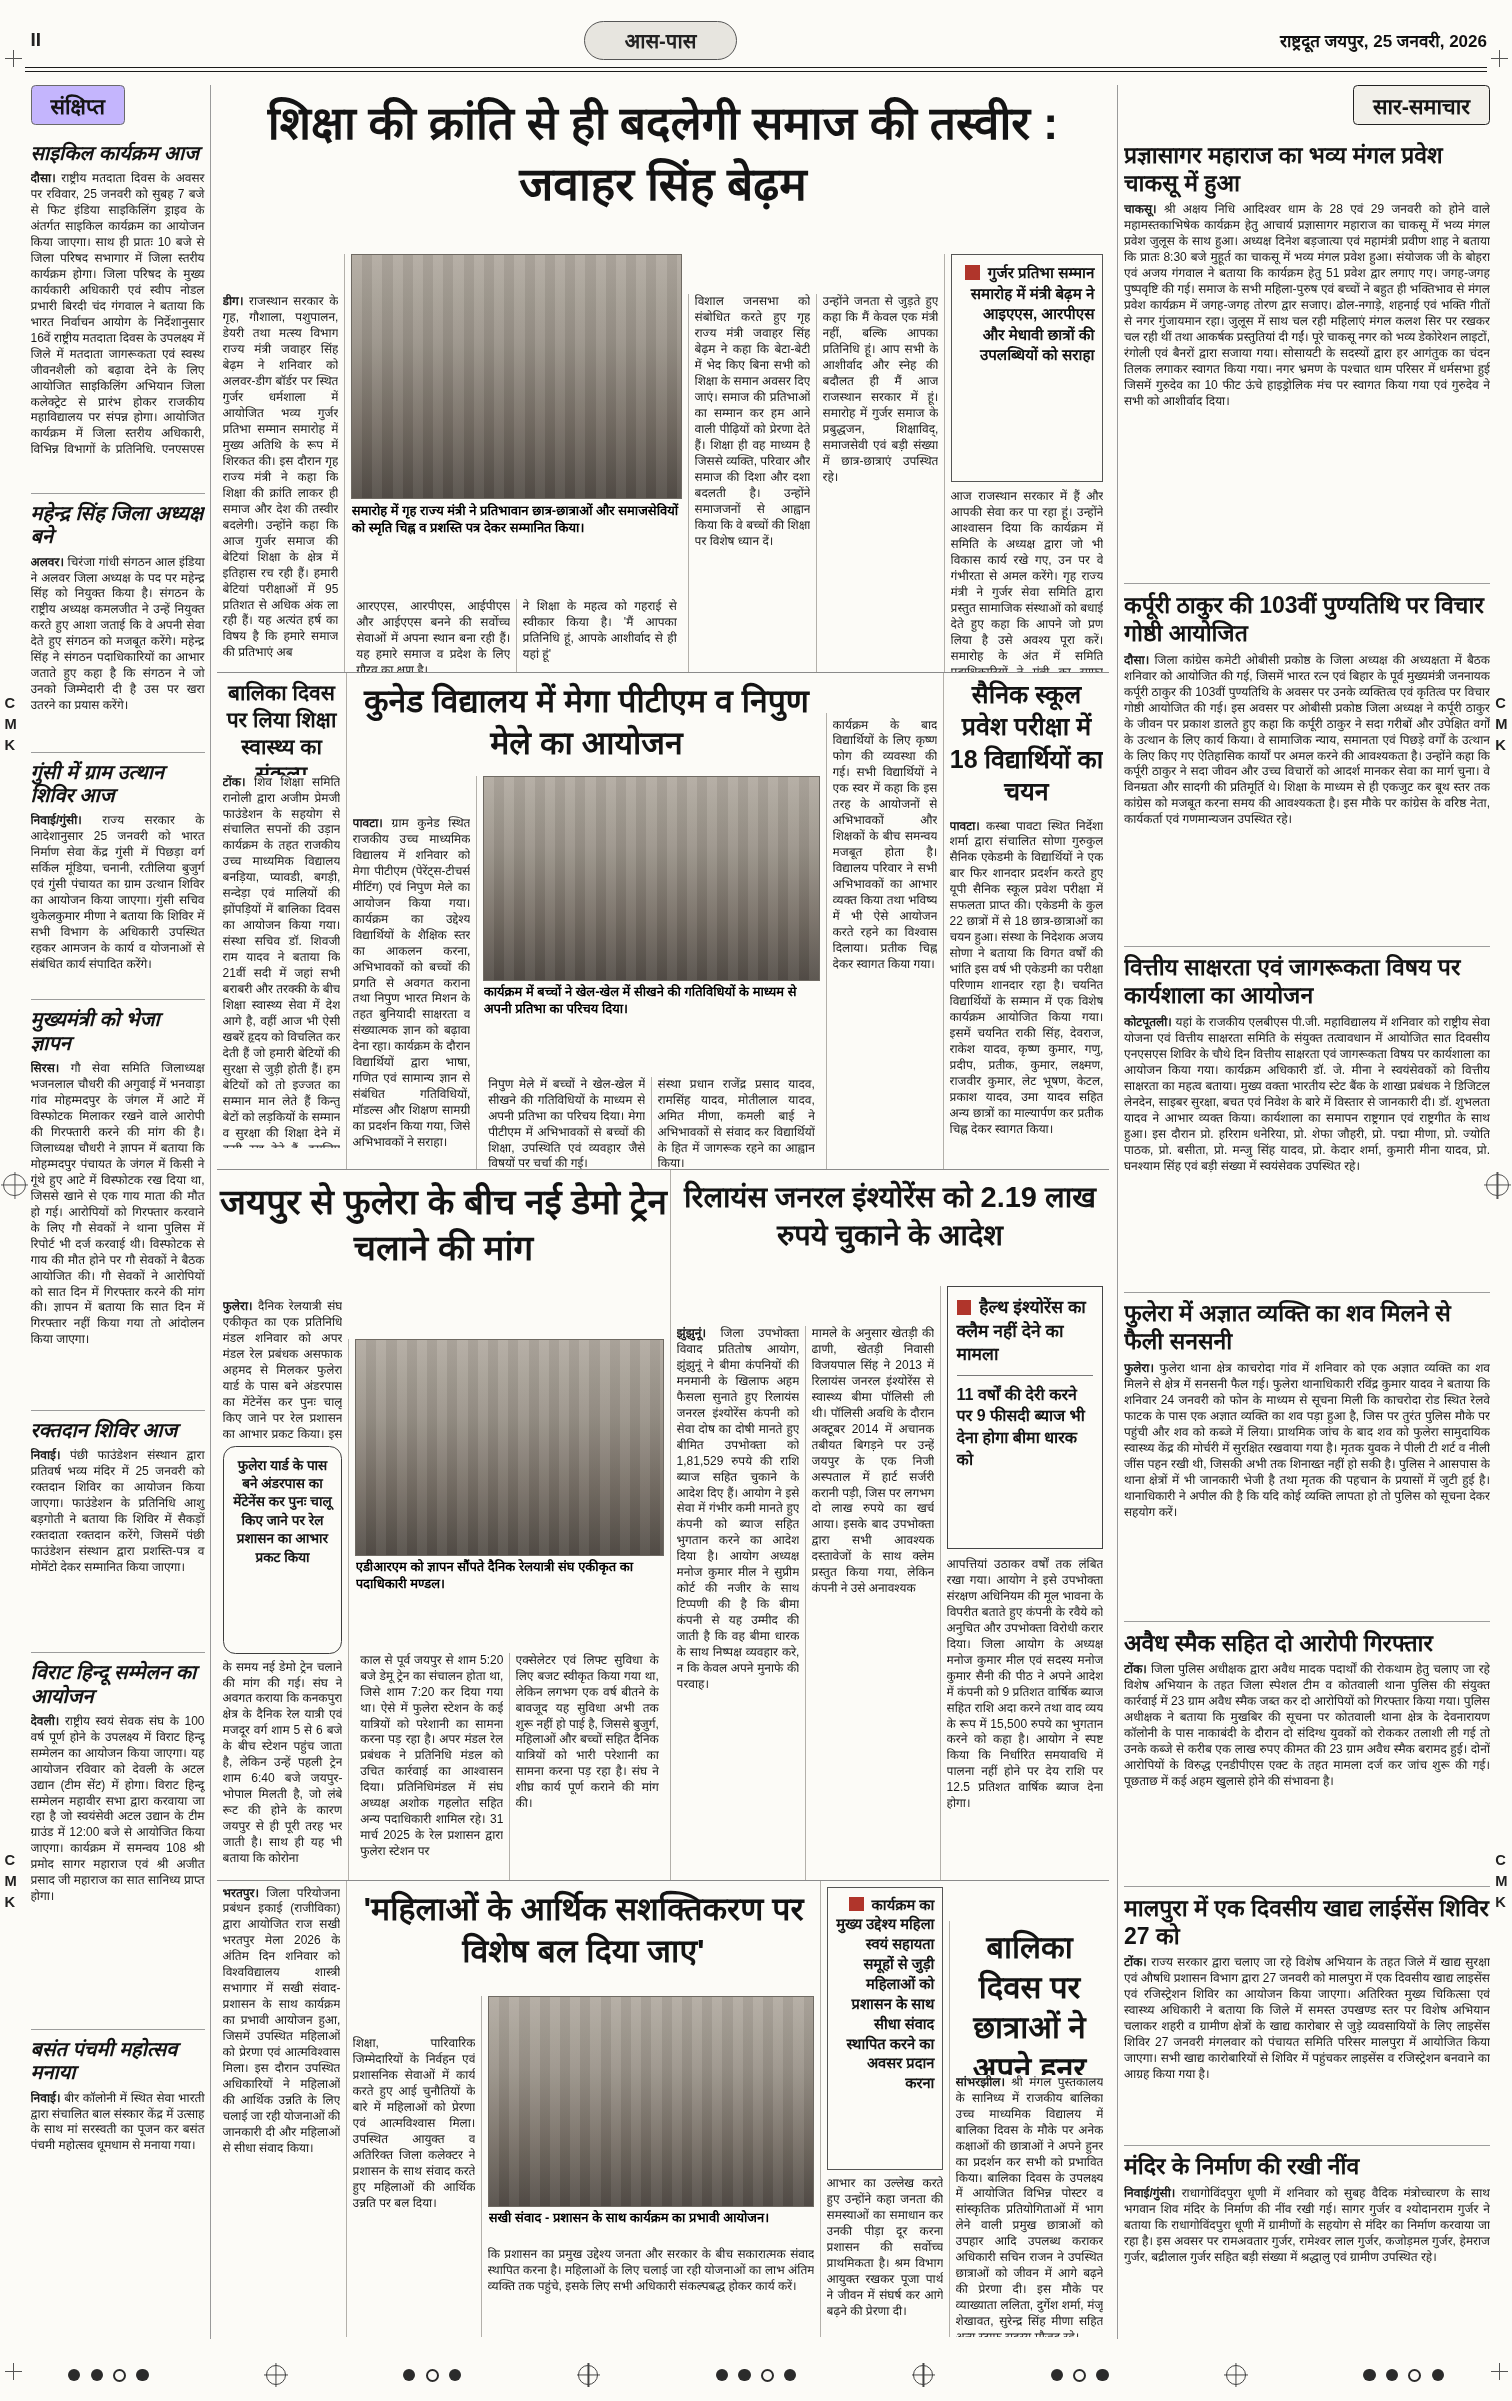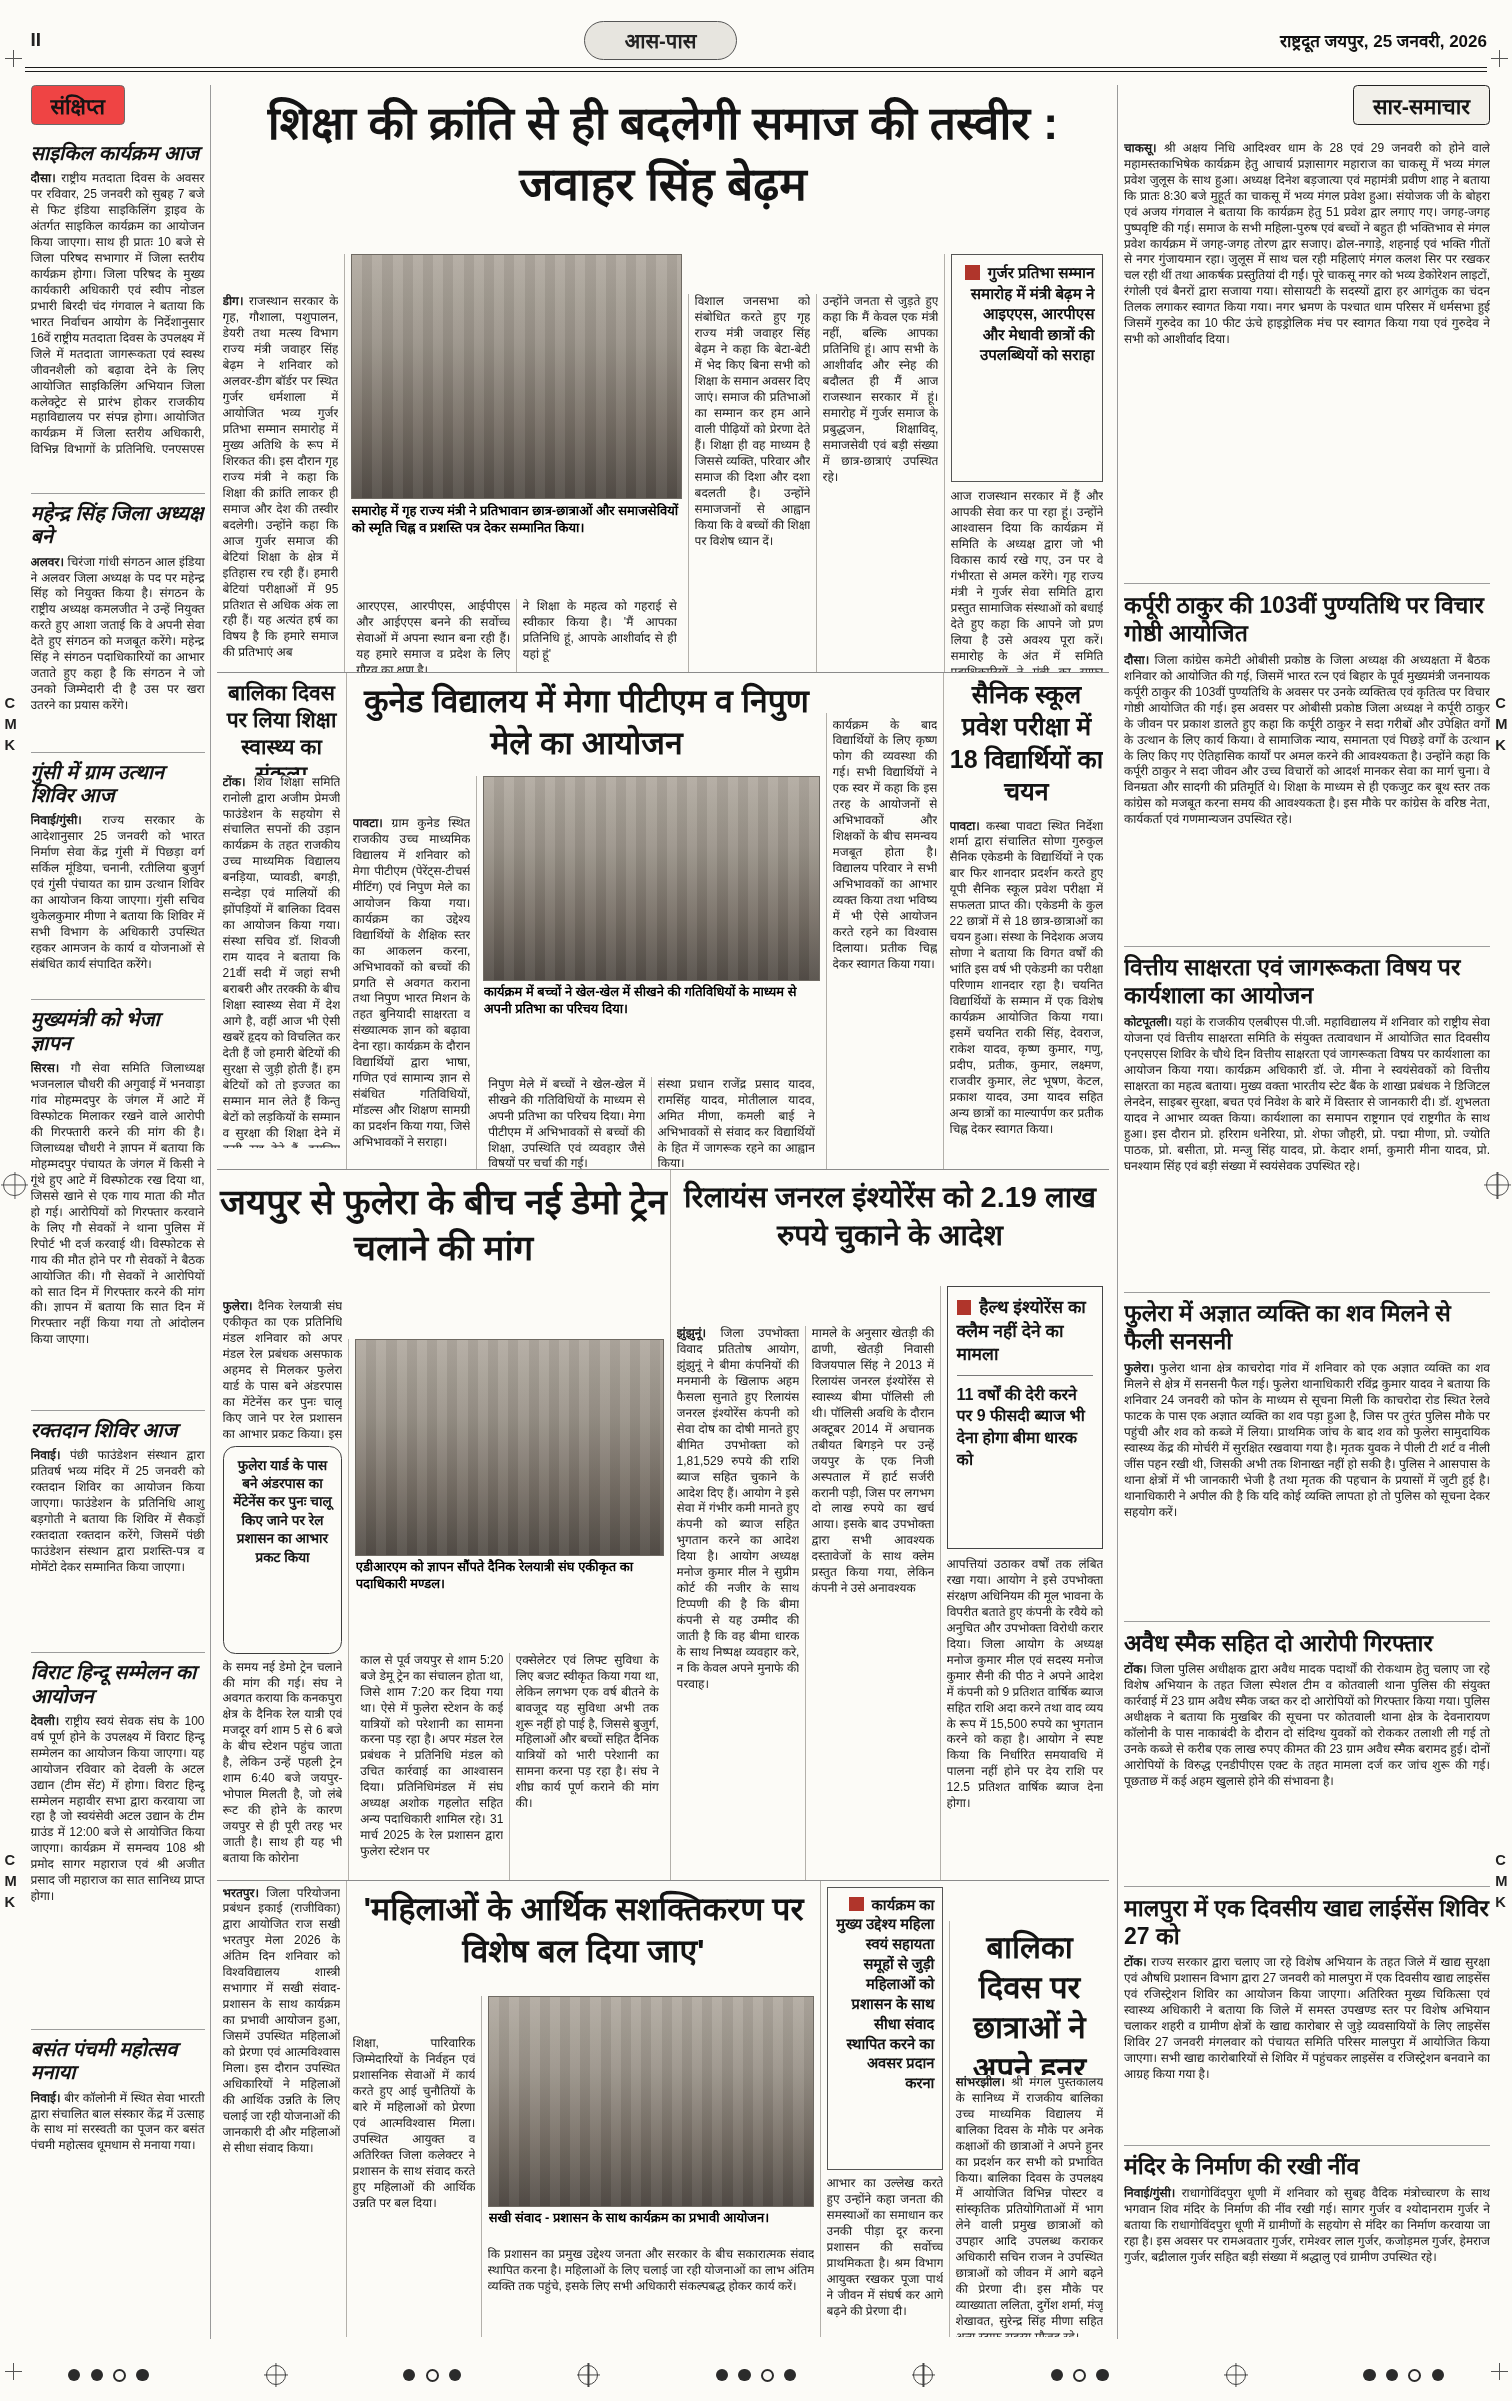--- a/index.html
+++ b/index.html
@@ -19,21 +19,21 @@
   .caption{font-weight:bold;font-size:13px;line-height:1.3;margin:3.4px 1.1px 2.3px 1.1px;color:#000;overflow:hidden;}
   .photo{border:0.6px solid #6f6a63;background:
       linear-gradient(180deg,#b3aca2 0%,#9b948a 35%,#776f66 70%,#554f49 100%);
       position:relative;overflow:hidden;}
   .photo::after{content:"";position:absolute;inset:0;
       background:repeating-linear-gradient(90deg,rgba(255,255,255,.05) 0 10.2px,rgba(0,0,0,.06) 10.2px 20.3px);}
   .sq{display:inline-block;width:14.7px;height:14.7px;background:#b0352b;margin-right:8px;vertical-align:-1.7px;}
   
   .brief-col{position:absolute;left:30.5px;top:85px;width:174px;height:2253px;display:flex;flex-direction:column;overflow:hidden;}
   .col-label{display:flex;justify-content:flex-start;margin:0 0 9px 0;}
-  .col-label .pill{background:#ef4444;border:1.1px solid #6a6a6a;border-radius:4.5px;padding:4.5px 19px;font-size:21.5px;font-weight:bold;}
+  .col-label .pill{background:#c4b5fd;border:1.1px solid #6a6a6a;border-radius:4.5px;padding:4.5px 19px;font-size:21.5px;font-weight:bold;}
   .brief-item{border-top:0.6px solid #9c9c9c;padding-top:8px;margin-top:6.8px;overflow:hidden;}
   .brief-item:first-of-type{border-top:none;margin-top:0;}
   .brief-title{font-size:20px;font-weight:bold;line-height:1.18;margin:0 0 5.6px 0;font-style:italic;}
   
   .saar-col{position:absolute;left:1124px;top:85px;width:366px;height:2253px;display:flex;flex-direction:column;overflow:hidden;}
   .saar-col .col-label{justify-content:flex-end;}
   .saar-col .pill{background:#f2f0ea;border:1.7px solid #222;}
   .saar-item{border-top:0.6px solid #9c9c9c;padding-top:6.8px;margin-top:5.6px;overflow:hidden;}
   .saar-item:first-of-type{border-top:none;margin-top:0;}
   .saar-title{font-size:23px;font-weight:bold;line-height:1.22;margin:0 0 5.6px 0;}
@@ -296,20 +296,21 @@
       </div>
     </section>
   </main>
 
   <aside class="saar-col">
     <div class="col-label">
       <span class="pill">सार-समाचार</span>
     </div>
 
     <article class="saar-item" style="height:452px">
+      <h3 class="saar-title">प्रज्ञासागर महाराज का भव्य मंगल प्रवेश चाकसू में हुआ</h3>
       <p class="bt" style="height:378px"><b class="dl">चाकसू।</b> <span>श्री अक्षय निधि आदिश्वर धाम के 28 एवं 29 जनवरी को होने वाले महामस्तकाभिषेक कार्यक्रम हेतु आचार्य प्रज्ञासागर महाराज का चाकसू में भव्य मंगल प्रवेश जुलूस के साथ हुआ। अध्यक्ष दिनेश बड़जात्या एवं महामंत्री प्रवीण शाह ने बताया कि प्रातः 8:30 बजे मुहूर्त का चाकसू में भव्य मंगल प्रवेश हुआ। संयोजक जी के बोहरा एवं अजय गंगवाल ने बताया कि कार्यक्रम हेतु 51 प्रवेश द्वार लगाए गए। जगह-जगह पुष्पवृष्टि की गई। समाज के सभी महिला-पुरुष एवं बच्चों ने बहुत ही भक्तिभाव से मंगल प्रवेश कार्यक्रम में जगह-जगह तोरण द्वार सजाए। ढोल-नगाड़े, शहनाई एवं भक्ति गीतों से नगर गुंजायमान रहा। जुलूस में साथ चल रही महिलाएं मंगल कलश सिर पर रखकर चल रही थीं तथा आकर्षक प्रस्तुतियां दी गईं। पूरे चाकसू नगर को भव्य डेकोरेशन लाइटों, रंगोली एवं बैनरों द्वारा सजाया गया। सोसायटी के सदस्यों द्वारा हर आगंतुक का चंदन तिलक लगाकर स्वागत किया गया। नगर भ्रमण के पश्चात धाम परिसर में धर्मसभा हुई जिसमें गुरुदेव का 10 फीट ऊंचे हाइड्रोलिक मंच पर स्वागत किया गया एवं गुरुदेव ने सभी को आशीर्वाद दिया।</span></p>
     </article>
     <article class="saar-item" style="height:361px">
       <h3 class="saar-title">कर्पूरी ठाकुर की 103वीं पुण्यतिथि पर विचार गोष्ठी आयोजित</h3>
       <p class="bt" style="height:288px"><b class="dl">दौसा।</b> <span>जिला कांग्रेस कमेटी ओबीसी प्रकोष्ठ के जिला अध्यक्ष की अध्यक्षता में बैठक शनिवार को आयोजित की गई, जिसमें भारत रत्न एवं बिहार के पूर्व मुख्यमंत्री जननायक कर्पूरी ठाकुर की 103वीं पुण्यतिथि के अवसर पर उनके व्यक्तित्व एवं कृतित्व पर विचार गोष्ठी आयोजित की गई। इस अवसर पर ओबीसी प्रकोष्ठ जिला अध्यक्ष ने कर्पूरी ठाकुर के जीवन पर प्रकाश डालते हुए कहा कि कर्पूरी ठाकुर ने सदा गरीबों और उपेक्षित वर्गों के उत्थान के लिए कार्य किया। वे सामाजिक न्याय, समानता एवं पिछड़े वर्गों के उत्थान के लिए किए गए ऐतिहासिक कार्यों पर अमल करने की आवश्यकता है। उन्होंने कहा कि कर्पूरी ठाकुर ने सदा जीवन और उच्च विचारों को आदर्श मानकर सेवा का मार्ग चुना। वे विनम्रता और सादगी की प्रतिमूर्ति थे। शिक्षा के माध्यम से ही एकजुट कर बूथ स्तर तक कांग्रेस को मजबूत करना समय की आवश्यकता है। इस मौके पर कांग्रेस के वरिष्ठ नेता, कार्यकर्ता एवं गणमान्यजन उपस्थित रहे।</span></p>
     </article>
     <article class="saar-item" style="height:344px">
       <h3 class="saar-title">वित्तीय साक्षरता एवं जागरूकता विषय पर कार्यशाला का आयोजन</h3>
       <p class="bt" style="height:271px"><b class="dl">कोटपूतली।</b> <span>यहां के राजकीय एलबीएस पी.जी. महाविद्यालय में शनिवार को राष्ट्रीय सेवा योजना एवं वित्तीय साक्षरता समिति के संयुक्त तत्वावधान में आयोजित सात दिवसीय एनएसएस शिविर के चौथे दिन वित्तीय साक्षरता एवं जागरूकता विषय पर कार्यशाला का आयोजन किया गया। कार्यक्रम अधिकारी डॉ. जे. मीना ने स्वयंसेवकों को वित्तीय साक्षरता का महत्व बताया। मुख्य वक्ता भारतीय स्टेट बैंक के शाखा प्रबंधक ने डिजिटल लेनदेन, साइबर सुरक्षा, बचत एवं निवेश के बारे में विस्तार से जानकारी दी। डॉ. शुभलता यादव ने आभार व्यक्त किया। कार्यशाला का समापन राष्ट्रगान एवं राष्ट्रगीत के साथ हुआ। इस दौरान प्रो. हरिराम धनेरिया, प्रो. शेफा जौहरी, प्रो. पद्मा मीणा, प्रो. ज्योति पाठक, प्रो. बसीता, प्रो. मन्जु सिंह यादव, प्रो. केदार शर्मा, कुमारी मीना यादव, प्रो. घनश्याम सिंह एवं बड़ी संख्या में स्वयंसेवक उपस्थित रहे।</span></p>
     </article>

